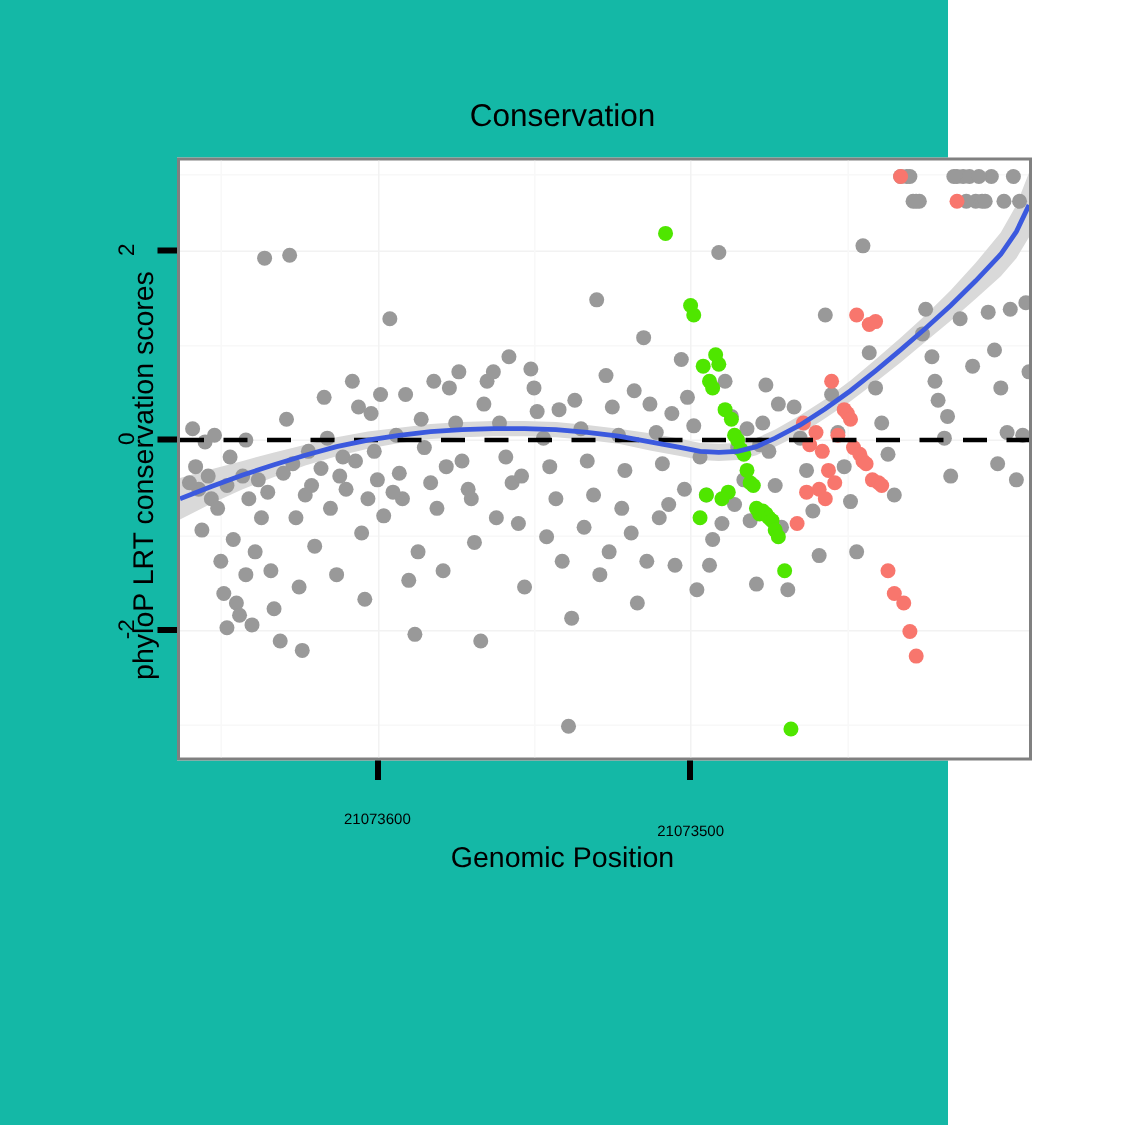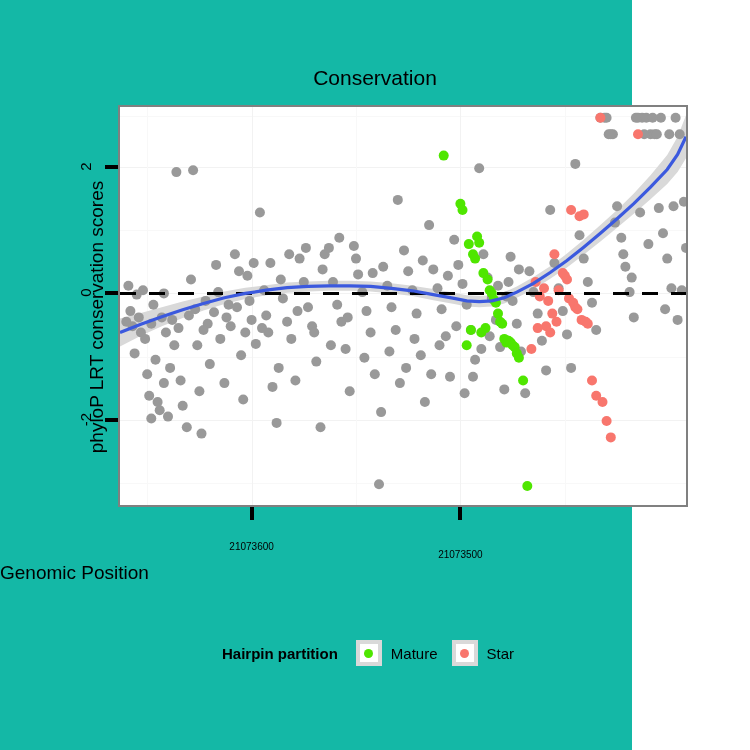--- a/index.html
+++ b/index.html
@@ -109,20 +109,21 @@
     color: #000000;
     text-align: center;
     transform: rotate(-90deg);
     transform-origin: center center;
   }
   #x-axis-title {
     position: absolute;
     left: 0;
     top: 562px;
     width: 750px;
+    text-align: center;
     font-size: 19px;
     color: #000000;
   }
   #legend {
     position: absolute;
     left: 0;
     top: 640px;
     width: 750px;
     display: flex;
     align-items: center;
@@ -474,35 +475,20 @@
   </div>
 
   <div id="y-axis">
     <div id="y-axis-title">phyloP LRT conservation scores</div>
   </div>
 
   <div id="x-axis">
     <div id="x-axis-title">Genomic Position</div>
   </div>
 
-  <div id="legend">
-    <div id="legend-title">Hairpin partition</div>
-    <div class="legend-item">
-      <div class="legend-key">
-        <div class="legend-dot" id="legend-dot-0" style="background: rgb(79, 230, 0);"></div>
-      </div>
-      <div class="legend-label">Mature</div>
-    </div>
-    <div class="legend-item">
-      <div class="legend-key">
-        <div class="legend-dot" id="legend-dot-1" style="background: rgb(248, 118, 109);"></div>
-      </div>
-      <div class="legend-label">Star</div>
-    </div>
-  </div>
 
 <div class="y-tick-mark" style="left: 105px; top: 417.714px;"></div>
     <div class="y-tick-label" style="left: 65px; top: 410.714px;">-2</div>
     <div class="y-tick-mark" style="left: 105px; top: 291.365px;"></div>
     <div class="y-tick-label" style="left: 65px; top: 284.365px;">0</div>
     <div class="y-tick-mark" style="left: 105px; top: 165.016px;"></div>
     <div class="y-tick-label" style="left: 65px; top: 158.016px;">2</div>
     <div class="x-tick-mark" style="left: 249.579px; top: 507px;"></div>
     <div class="x-tick-label" style="left: 191.579px; top: 525px;">21073600</div>
     <div class="x-tick-mark" style="left: 458.435px; top: 507px;"></div>

